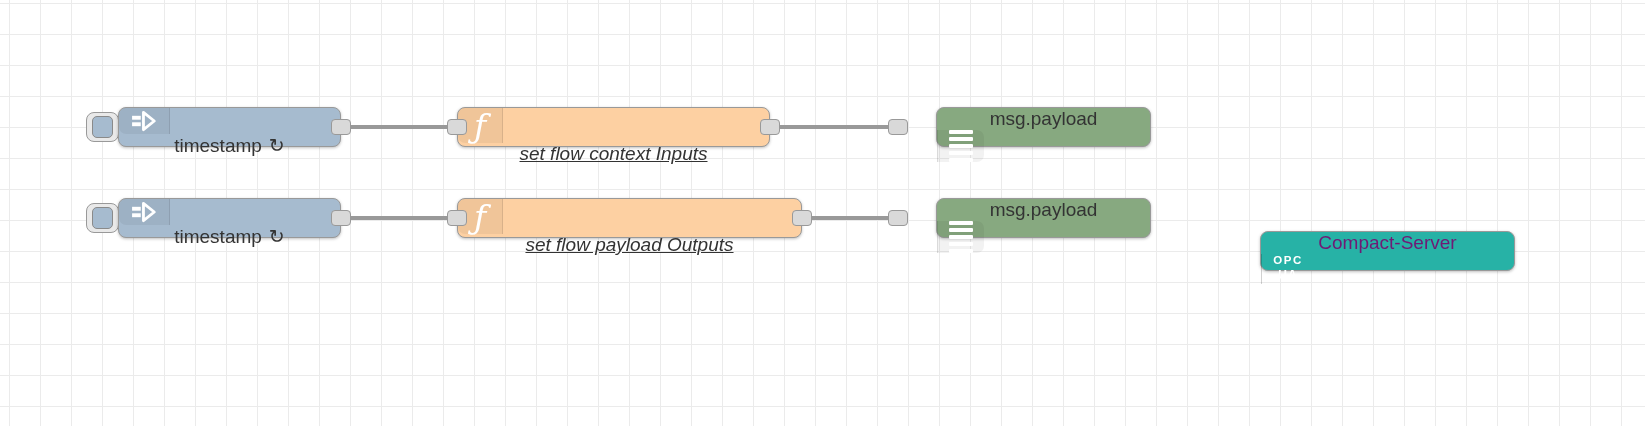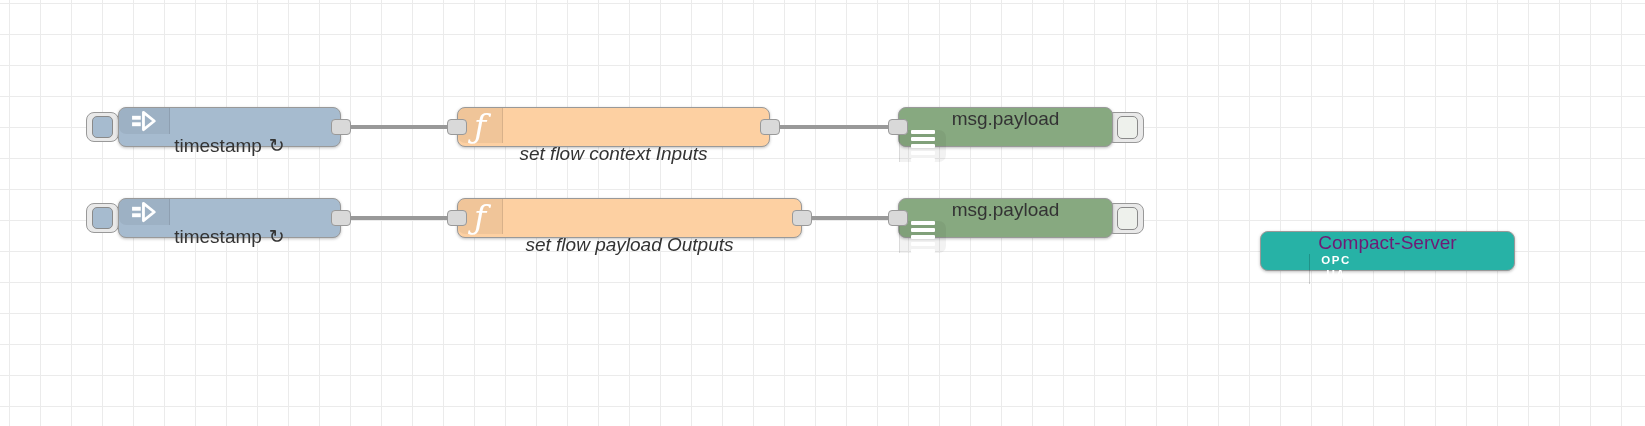--- a/index.html
+++ b/index.html
@@ -35,21 +35,21 @@
   }
   .icon-region.right{
     border-right:none;border-left:1px solid rgba(0,0,0,0.1);
     border-radius:0 7px 7px 0;width:46px;
   }
   .inject .icon-region{width:50px;}
   .node-label{
     flex:1;display:flex;align-items:center;justify-content:center;
     font-size:19px;color:#333;white-space:nowrap;padding:0 8px;
   }
-  .node-label.italic{font-style:italic;}
+  .node-label.italic{font-style:italic;text-decoration:underline;}
   .repeat-glyph{margin-left:7px;font-size:19px;color:#333;}
   .func-glyph{
     font-family:"DejaVu Serif",serif;font-style:italic;
     font-size:33px;color:#fff;line-height:1;margin-top:2px;
   }
   .dbg-bars{display:flex;flex-direction:column;gap:3px;}
   .dbg-bars span{display:block;width:24px;height:4px;background:#fff;border-radius:1px;}
   .port{
     position:absolute;width:20px;height:16px;
     background:var(--port-color,#d9d9d9);
@@ -68,31 +68,31 @@
     position:absolute;border:1px solid #8a8a8a;border-radius:5px;
     box-sizing:border-box;
   }
   .inject-btn-inner{background:var(--inject-color,#a6bbcf);left:5px;top:3px;width:21px;height:22px;}
   .toggle-btn-inner{background:#eef1ec;right:5px;top:3px;width:21px;height:23px;}
   .badge{
     width:52px;flex:none;
     display:flex;flex-direction:column;align-items:center;justify-content:center;
     border-left:1px solid rgba(0,0,0,0.18);
     border-radius:0 7px 7px 0;
-    color:#fff;font-weight:bold;margin-left:48px;
+    color:#fff;font-weight:bold;
   }
   .badge .l1{font-size:11.5px;letter-spacing:1.5px;line-height:12px;}
   .badge .l2{font-size:12px;letter-spacing:1px;line-height:18px;}
   .server .node-label{color:#701a75;}
   
   .r1{top:107px;} .r2{top:198px;}
   .x-inject{left:118px;width:223px;}
   .x-func{left:457px;}
   .w-func1{width:313px;} .w-func2{width:345px;}
-  .x-debug{left:898px;width:215px;}
+  .x-debug{left:936px;width:215px;}
   .x-server{left:1260px;top:231px;width:255px;}
   .inj-arrow{display:block;}
 </style>
 </head>
 <body>
 
 <div id="workspace">
 
   <div class="wire" style="left:341px;top:125px;width:116px;"></div>
   <div class="wire" style="left:770px;top:125px;width:128px;"></div>

